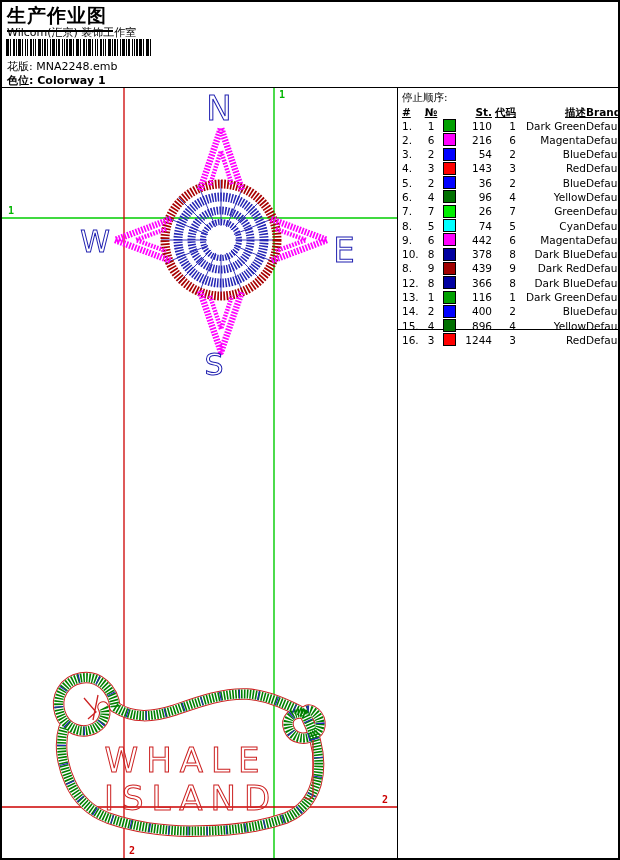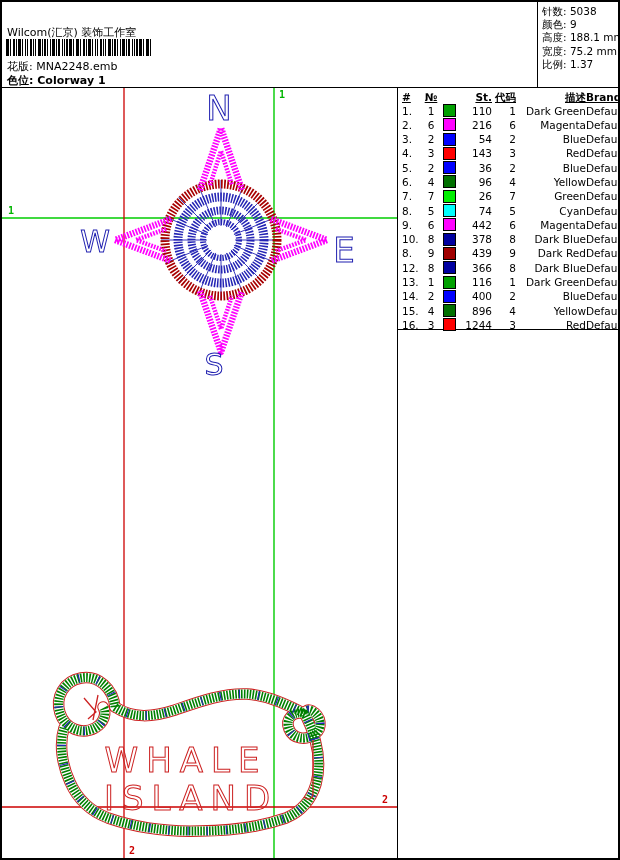--- a/index.html
+++ b/index.html
@@ -59,20 +59,21 @@
   .bt{fill:none;stroke:#CC2222;stroke-width:1;font-size:34px;letter-spacing:8px;
       font-family:"DejaVu Sans",sans-serif;}
 </style>
 </head>
 <body>
 
 <div class="page">
   <div class="frame"></div>
 
   <div class="header">
+    <div class="title">生产作业图</div>
     <div class="studio">Wilcom(汇京) 装饰工作室</div>
     <svg class="barcode" id="barcode" width="148" height="17">
         <rect x="0" y="0" width="3" height="17" fill="#000"></rect>
         <rect x="4" y="0" width="1" height="17" fill="#000"></rect>
         <rect x="7" y="0" width="2" height="17" fill="#000"></rect>
         <rect x="10" y="0" width="1" height="17" fill="#000"></rect>
         <rect x="12" y="0" width="3" height="17" fill="#000"></rect>
         <rect x="16" y="0" width="1" height="17" fill="#000"></rect>
         <rect x="19" y="0" width="1" height="17" fill="#000"></rect>
         <rect x="21" y="0" width="1" height="17" fill="#000"></rect>
@@ -121,32 +122,20 @@
       </svg>
     <div class="meta1">
       <span>花版:</span>
       <span>MNA2248.emb</span>
     </div>
     <div class="meta2">
       <span>色位:</span>
       <span>Colorway 1</span>
     </div>
 
-    <div class="infobox">
-      <div class="row">
-        <span>针数:</span> <span>5038</span></div>
-      <div class="row">
-        <span>颜色:</span> <span>9</span></div>
-      <div class="row">
-        <span>高度:</span> <span>188.1 mm</span></div>
-      <div class="row">
-        <span>宽度:</span> <span>75.2 mm</span></div>
-      <div class="row">
-        <span>比例:</span> <span>1.37</span></div>
-    </div>
   </div>
 
   <div class="design">
     <svg width="395" height="770" viewBox="2 88 395 770">
 
       <line class="guide-g" x1="2" y1="218" x2="397" y2="218"></line>
       <line class="guide-g" x1="274" y1="88" x2="274" y2="858"></line>
       <line class="guide-r" x1="124" y1="88" x2="124" y2="858"></line>
       <line class="guide-r" x1="2" y1="807" x2="397" y2="807"></line>
       <text class="mk mk-g" x="8" y="214">1</text>
@@ -212,20 +201,21 @@
         <path class="thin-red" d="M 313,740 L 313,793 C 313,799 308,801 304,797"></path>
         <path class="thin-red" d="M 84,698 L 96,712 L 88,719 M 98,695 L 93,720"></path>
         <text class="bt" x="186" y="772" text-anchor="middle">WHALE</text>
         <text class="bt" x="191" y="810" text-anchor="middle">ISLAND</text>
       </g>
     </svg>
   </div>
 
   <div class="panel">
     <div class="panel-table">
+      <div class="caption">停止顺序:</div>
       <table class="stops">
         <colgroup>
           <col style="width:20px">
             <col style="width:18px">
             <col style="width:18px">
             <col style="width:34px">
           <col style="width:24px">
             <col style="width:70px">
             <col style="width:46px">
         </colgroup>

